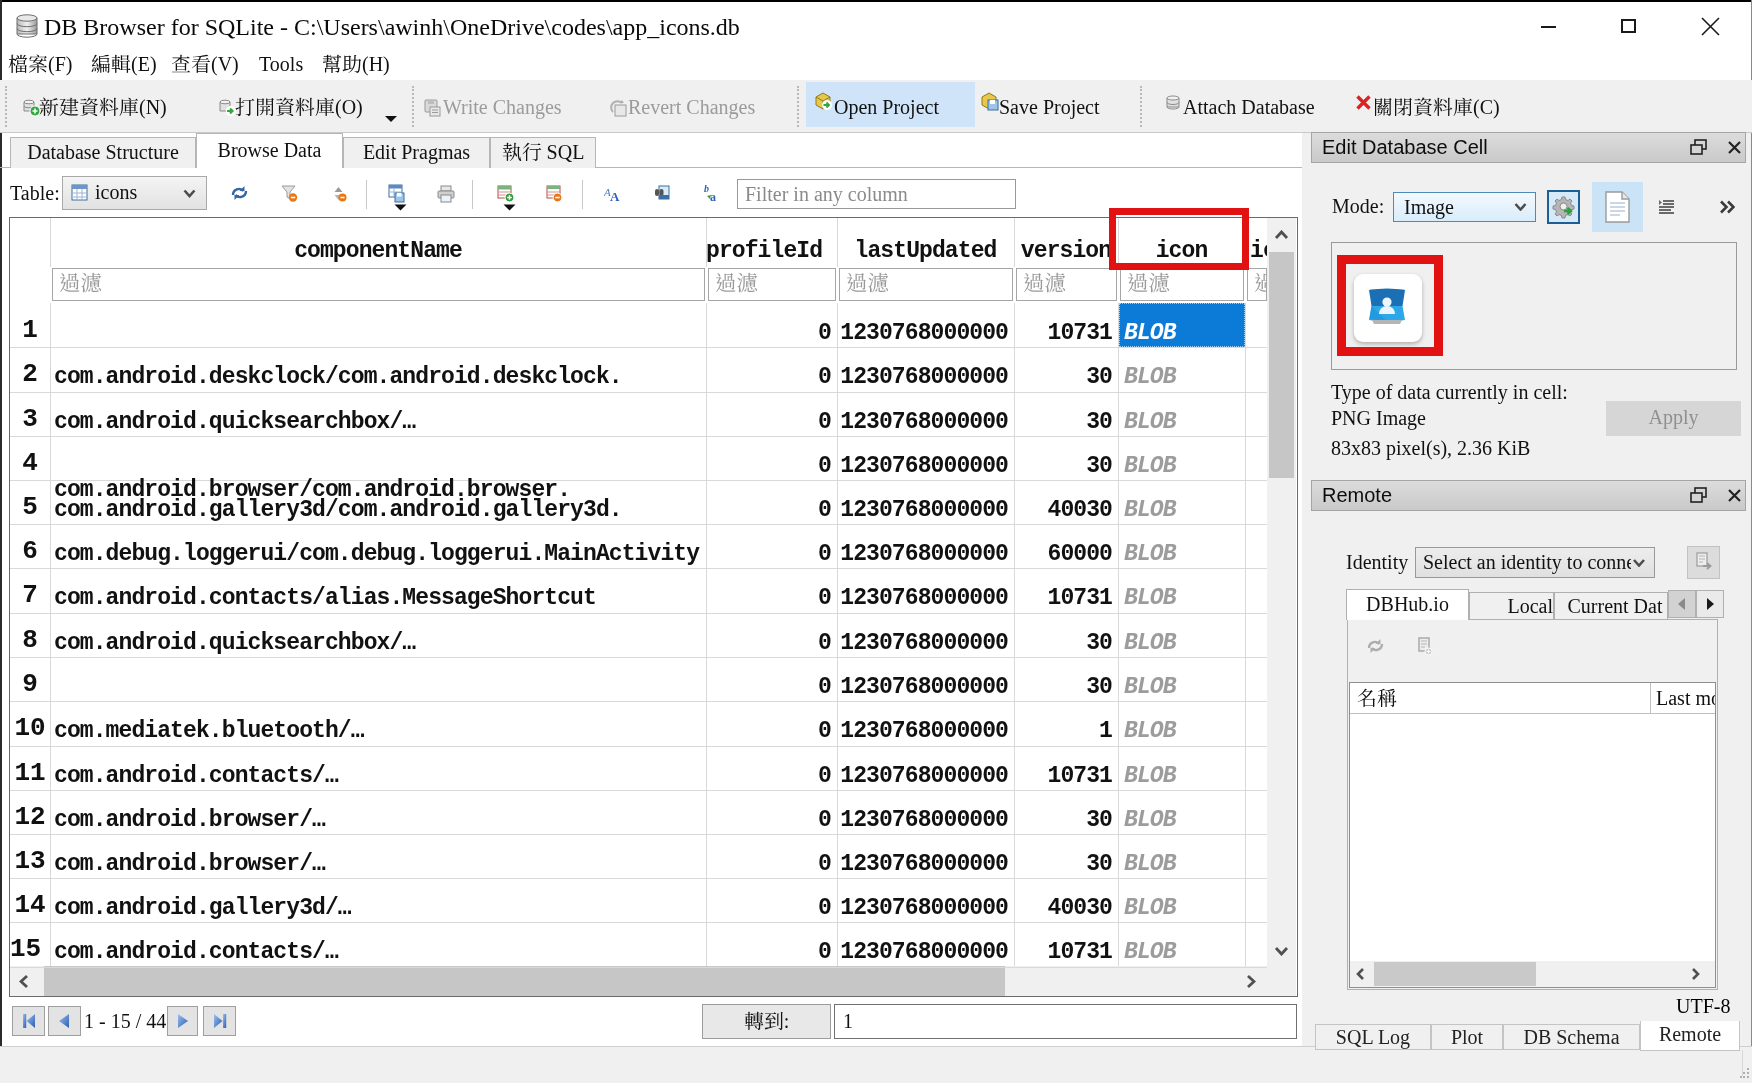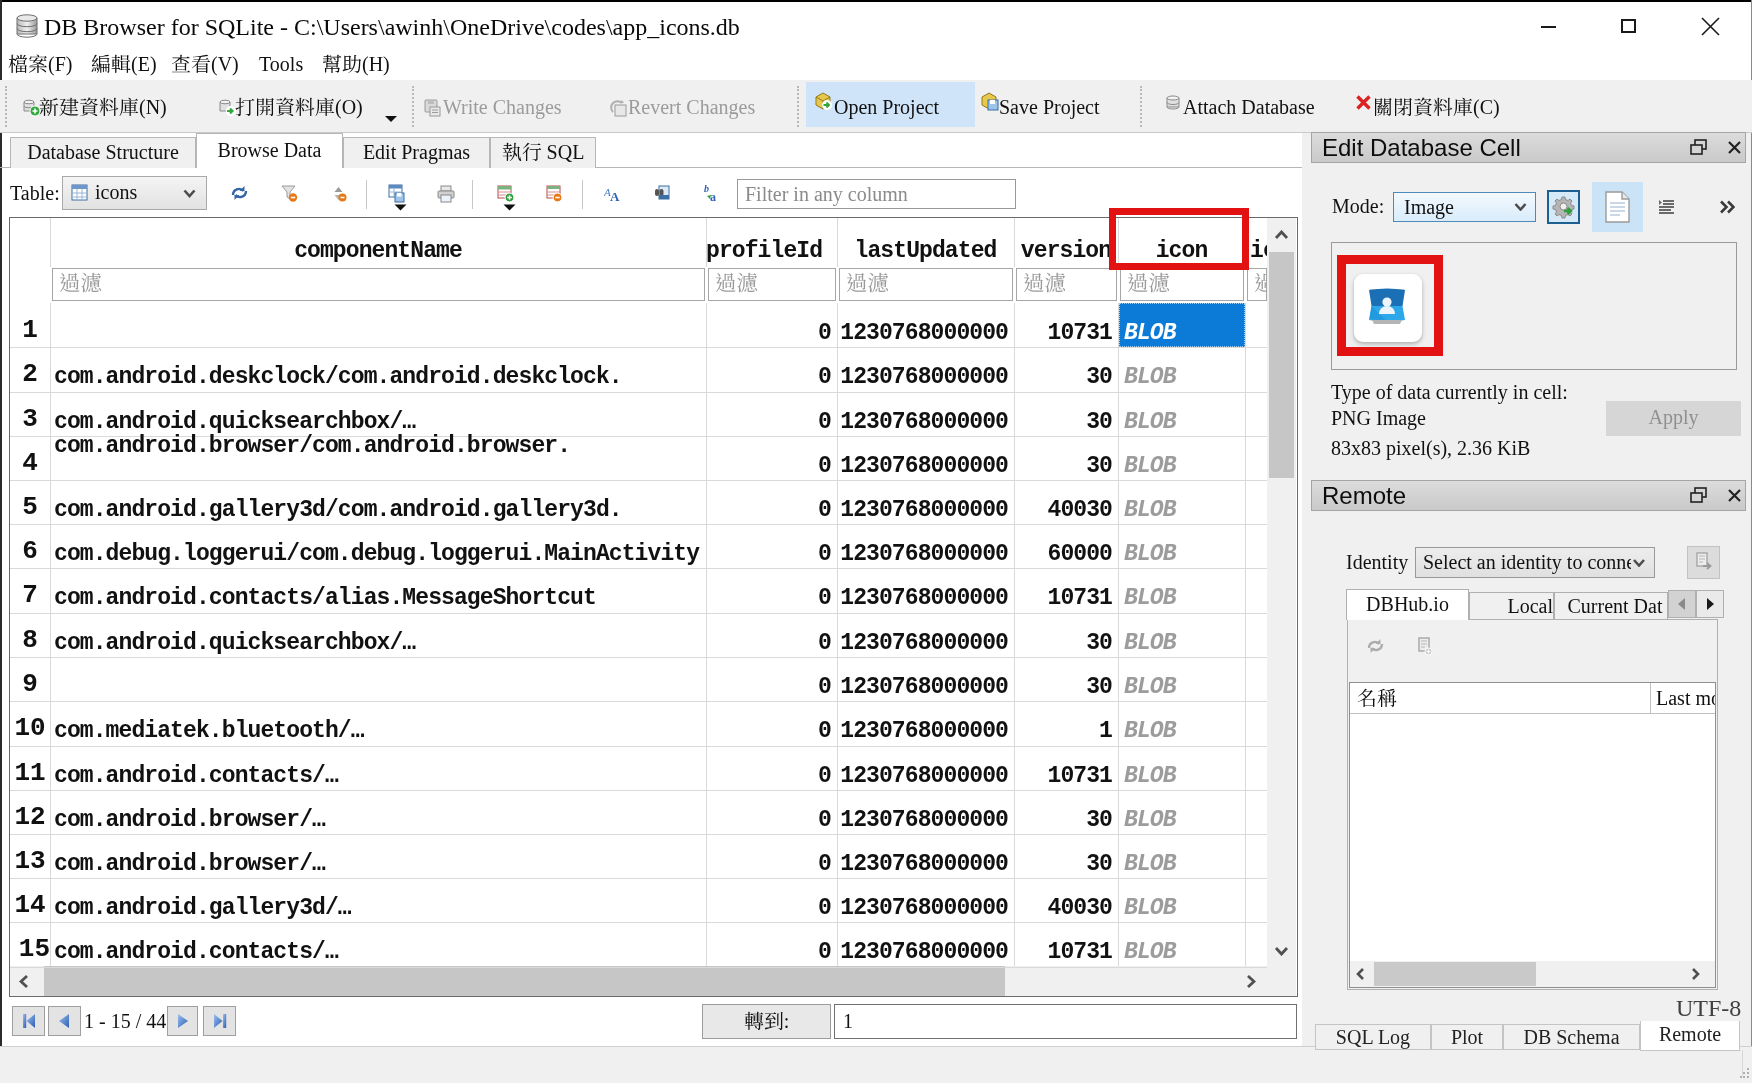--- a/index.html
+++ b/index.html
@@ -12,21 +12,21 @@
 .ct g{transform:translate(0,218px) scale(1,-1)}
 .dis{color:#9b9b9b}
 .vsep{position:absolute;width:1px;background:#c8c8c8}
 .dot{position:absolute;width:2px;border-left:2px dotted #b9b9b9}
 .tbtxt{position:absolute;font-size:20px;line-height:22px;white-space:nowrap}
 .tab{position:absolute;top:137px;height:31px;background:#f0f0f0;border:1px solid #b6b6b6;border-bottom:none;font-size:20px;text-align:center;line-height:29px}
 .cell{position:absolute;font-size:23px;letter-spacing:-0.9px;line-height:60px;white-space:nowrap;overflow:hidden}
 .gl{position:absolute;background:#d9d9d9}
 .fin{position:absolute;top:268px;height:33px;border:1px solid #a6a6a6;background:#fff;font-size:21.5px;line-height:30px;color:#999;padding-left:6px;overflow:hidden}
 .chev{stroke:#4d4d4d;stroke-width:2.6;fill:none}
-.dtitle{position:absolute;left:1311px;width:435px;height:31px;background:linear-gradient(#dcdcdc,#c9c9c9);border:1px solid #a5a5a5;font-family:"Liberation Sans",sans-serif;font-size:24px;line-height:29px;padding-left:10px;color:#0d0d0d}
+.dtitle{position:absolute;left:1311px;width:435px;height:31px;background:linear-gradient(#dcdcdc,#c9c9c9);border:1px solid #a5a5a5;font-family:"Liberation Sans",sans-serif;font-size:20px;line-height:29px;padding-left:10px;color:#0d0d0d}
 .btab{position:absolute;top:1024px;height:26px;background:#f0f0f0;border:1px solid #c4c4c4;font-size:20px;text-align:center;line-height:24px;color:#222}
 </style></head>
 <body>
 <div id="w">
 <svg width="0" height="0" style="position:absolute">
       <defs>
         <path id="c到" d="M92 170Q91 168 88 167Q84 166 78 168L85 170Q79 162 70 152Q60 143 50 133Q39 124 29 117L29 120L38 120Q38 112 35 107Q32 102 29 101L19 123Q19 123 21 124Q24 124 25 125Q31 129 38 136Q44 143 50 151Q56 159 61 167Q65 175 68 180ZM25 121Q34 121 51 123Q67 124 88 125Q109 127 132 129L132 125Q114 121 87 116Q60 110 29 105ZM237 202Q236 200 234 198Q232 196 228 196L228 4Q228 -2 226 -7Q224 -12 219 -16Q214 -19 202 -20Q202 -16 200 -13Q199 -10 196 -8Q194 -6 189 -4Q184 -3 176 -2L176 2Q176 2 180 2Q183 2 189 1Q194 1 199 1Q204 0 206 0Q209 0 210 2Q212 3 212 6L212 205ZM190 183Q189 180 187 179Q185 177 180 176L180 39Q180 38 179 37Q177 35 174 34Q171 33 168 33L165 33L165 186ZM10 7Q20 8 34 11Q49 13 68 16Q87 20 108 24Q130 28 152 32L153 28Q131 21 100 11Q69 2 27 -9Q25 -14 21 -15ZM100 161Q115 154 124 147Q133 140 138 133Q143 125 143 119Q144 113 143 109Q141 106 137 105Q134 104 129 107Q128 116 123 126Q118 135 111 144Q104 153 97 159ZM96 106Q95 103 93 102Q91 100 86 99L86 14L70 11L70 109ZM124 88Q124 88 126 86Q128 84 131 82Q135 79 138 76Q142 73 145 70Q144 66 138 66L19 66L17 73L112 73ZM131 202Q131 202 134 200Q136 198 139 195Q142 193 146 190Q150 187 153 183Q152 179 146 179L14 179L12 187L120 187Z"></path>
         <path id="c助" d="M112 145L222 145L222 138L114 138ZM154 206L179 204Q179 201 177 199Q175 197 170 196Q170 169 169 144Q169 118 165 95Q161 72 152 52Q143 31 126 13Q109 -5 82 -19L79 -15Q102 1 117 19Q132 37 139 58Q147 79 150 103Q153 126 153 152Q154 178 154 206ZM29 189L29 198L48 189L45 189L45 21Q45 20 41 18Q38 16 32 16L29 16ZM89 189L87 189L96 199L115 184Q114 182 111 181Q109 180 105 179L105 37L89 33ZM35 189L98 189L98 182L35 182ZM35 139L98 139L98 131L35 131ZM35 87L98 87L98 80L35 80ZM214 145L211 145L221 155L240 140Q238 138 236 137Q233 136 229 136Q228 106 227 82Q226 58 223 39Q221 21 217 10Q214 -2 210 -7Q205 -13 197 -16Q190 -18 182 -18Q182 -14 181 -11Q180 -8 177 -6Q174 -4 167 -2Q160 0 153 1L153 5Q159 5 166 4Q173 3 179 3Q185 3 188 3Q192 3 194 3Q196 4 198 6Q202 10 205 29Q209 47 211 77Q213 106 214 145ZM7 22Q14 23 27 25Q39 27 55 31Q71 34 90 37Q108 41 127 45L128 41Q109 34 83 25Q56 16 21 6Q20 1 15 0Z"></path>
         <path id="c名" d="M89 180L178 180L178 173L83 173ZM200 81L198 81L207 91L228 75Q227 74 224 72Q221 71 217 70L217 -13Q217 -14 214 -15Q212 -16 209 -17Q205 -18 203 -18L200 -18ZM89 7L208 7L208 0L89 0ZM89 81L209 81L209 73L89 73ZM169 180L166 180L178 192L197 173Q196 171 193 171Q191 170 186 170Q161 127 117 94Q73 60 11 42L9 46Q45 60 76 81Q107 101 131 127Q155 152 169 180ZM64 150Q79 146 89 140Q99 134 105 128Q110 122 112 116Q113 111 112 107Q111 104 107 103Q104 102 99 104Q96 112 90 120Q84 128 76 135Q68 143 61 148ZM100 210L126 201Q125 199 123 198Q122 197 117 198Q106 182 90 166Q75 150 56 136Q37 122 17 112L14 116Q31 126 48 142Q64 157 78 175Q92 192 100 210ZM97 81L97 -14Q97 -14 95 -16Q94 -17 91 -18Q87 -19 83 -19L81 -19L81 72L89 85L100 81Z"></path>
         <path id="c執" d="M195 152L204 163L225 146Q223 145 221 144Q218 143 214 142Q213 129 213 113Q212 96 212 80Q213 63 214 49Q215 34 218 23Q221 12 225 8Q226 6 227 7Q228 7 228 9Q230 15 232 21Q233 27 235 34L238 33L235 0Q239 -5 240 -9Q241 -13 239 -15Q236 -19 230 -19Q224 -18 219 -13Q211 -7 207 5Q202 18 200 35Q197 52 197 71Q196 91 196 112Q197 132 197 152ZM128 109Q147 100 159 90Q171 81 178 72Q184 63 186 55Q189 48 188 43Q187 38 183 37Q180 36 175 39Q173 48 168 57Q162 66 155 75Q148 84 140 92Q133 100 125 107ZM209 152L209 145L131 145L129 152ZM178 205Q178 203 176 201Q174 199 169 198Q169 169 168 143Q168 117 165 94Q162 70 156 50Q149 30 136 13Q123 -5 102 -19L98 -15Q116 0 127 18Q138 36 143 56Q149 77 151 101Q153 125 153 151Q153 178 153 208ZM114 125Q113 120 105 120Q101 112 94 102Q87 92 79 84L74 84Q78 91 80 99Q83 107 86 116Q88 124 90 131ZM32 130Q41 124 47 119Q52 113 54 108Q57 102 56 98Q56 94 53 92Q51 89 48 89Q44 89 41 93Q40 101 36 111Q33 121 28 128ZM76 -14Q76 -15 72 -17Q69 -19 63 -19L60 -19L60 84L76 84ZM84 207Q84 204 82 203Q80 201 76 200L76 135L60 135L60 209ZM109 61Q109 61 111 59Q113 58 116 55Q119 52 123 49Q126 46 129 43Q128 39 123 39L12 39L10 47L98 47ZM104 101Q104 101 107 98Q110 95 115 91Q119 87 123 83Q122 79 116 79L18 79L16 87L93 87ZM112 153Q112 153 114 151Q116 150 119 147Q122 144 126 141Q129 138 132 135Q131 131 126 131L12 131L10 139L101 139ZM102 190Q102 190 106 187Q109 184 114 181Q118 177 122 173Q121 169 116 169L23 169L21 176L92 176Z"></path>
@@ -379,21 +379,21 @@
 <div class="cell mono" style="left:1124px;top:347px;width:115px;height:45px;font-style:italic;color:#9c9c9c">BLOB</div>
 <div class="gl" style="left:10px;top:436px;width:1257px;height:1px"></div>
 <div class="cell mono" style="left:10px;top:392px;width:40px;height:44px;line-height:55px;text-align:center;font-size:26px;letter-spacing:0">3</div>
 <div class="cell mono" style="left:54px;top:392px;width:650px;height:44px">com.android.quicksearchbox/…</div>
 <div class="cell mono" style="left:706px;top:392px;width:125px;height:44px;text-align:right">0</div>
 <div class="cell mono" style="left:837px;top:392px;width:171px;height:44px;text-align:right">1230768000000</div>
 <div class="cell mono" style="left:1014px;top:392px;width:98px;height:44px;text-align:right">30</div>
 <div class="cell mono" style="left:1124px;top:392px;width:115px;height:44px;font-style:italic;color:#9c9c9c">BLOB</div>
 <div class="gl" style="left:10px;top:480px;width:1257px;height:1px"></div>
 <div class="cell mono" style="left:10px;top:436px;width:40px;height:44px;line-height:55px;text-align:center;font-size:26px;letter-spacing:0">4</div>
-<div class="cell mono" style="left:54px;top:416px;width:650px;height:44px">com.android.browser/com.android.browser.</div>
+<div class="cell mono" style="left:54px;top:460px;width:650px;height:44px">com.android.browser/com.android.browser.</div>
 <div class="cell mono" style="left:706px;top:436px;width:125px;height:44px;text-align:right">0</div>
 <div class="cell mono" style="left:837px;top:436px;width:171px;height:44px;text-align:right">1230768000000</div>
 <div class="cell mono" style="left:1014px;top:436px;width:98px;height:44px;text-align:right">30</div>
 <div class="cell mono" style="left:1124px;top:436px;width:115px;height:44px;font-style:italic;color:#9c9c9c">BLOB</div>
 <div class="gl" style="left:10px;top:524px;width:1257px;height:1px"></div>
 <div class="cell mono" style="left:10px;top:480px;width:40px;height:44px;line-height:55px;text-align:center;font-size:26px;letter-spacing:0">5</div>
 <div class="cell mono" style="left:54px;top:480px;width:650px;height:44px">com.android.gallery3d/com.android.gallery3d.</div>
 <div class="cell mono" style="left:706px;top:480px;width:125px;height:44px;text-align:right">0</div>
 <div class="cell mono" style="left:837px;top:480px;width:171px;height:44px;text-align:right">1230768000000</div>
 <div class="cell mono" style="left:1014px;top:480px;width:98px;height:44px;text-align:right">40030</div>
@@ -454,21 +454,21 @@
 <div class="cell mono" style="left:1014px;top:834px;width:98px;height:44px;text-align:right">30</div>
 <div class="cell mono" style="left:1124px;top:834px;width:115px;height:44px;font-style:italic;color:#9c9c9c">BLOB</div>
 <div class="gl" style="left:10px;top:922px;width:1257px;height:1px"></div>
 <div class="cell mono" style="left:10px;top:878px;width:40px;height:44px;line-height:55px;text-align:center;font-size:26px;letter-spacing:0">14</div>
 <div class="cell mono" style="left:54px;top:878px;width:650px;height:44px">com.android.gallery3d/…</div>
 <div class="cell mono" style="left:706px;top:878px;width:125px;height:44px;text-align:right">0</div>
 <div class="cell mono" style="left:837px;top:878px;width:171px;height:44px;text-align:right">1230768000000</div>
 <div class="cell mono" style="left:1014px;top:878px;width:98px;height:44px;text-align:right">40030</div>
 <div class="cell mono" style="left:1124px;top:878px;width:115px;height:44px;font-style:italic;color:#9c9c9c">BLOB</div>
 <div class="gl" style="left:10px;top:967px;width:1257px;height:1px"></div>
-<div class="cell mono" style="left:10px;top:922px;width:40px;height:45px;line-height:55px;text-align:right;font-size:26px;letter-spacing:0">15</div>
+<div class="cell mono" style="left:10px;top:922px;width:40px;height:45px;line-height:55px;text-align:left;font-size:26px;letter-spacing:0">15</div>
 <div class="cell mono" style="left:54px;top:922px;width:650px;height:45px">com.android.contacts/…</div>
 <div class="cell mono" style="left:706px;top:922px;width:125px;height:45px;text-align:right">0</div>
 <div class="cell mono" style="left:837px;top:922px;width:171px;height:45px;text-align:right">1230768000000</div>
 <div class="cell mono" style="left:1014px;top:922px;width:98px;height:45px;text-align:right">10731</div>
 <div class="cell mono" style="left:1124px;top:922px;width:115px;height:45px;font-style:italic;color:#9c9c9c">BLOB</div>
 
 <div class="a" style="left:1109px;top:208px;width:140px;height:62px;border:7px solid #e31212"></div>
 
 <div class="a" style="left:12px;top:1006px;width:33px;height:30px;background:#e3e3e3;border:1px solid #9f9f9f"></div>
 <svg class="a" style="left:21px;top:1013px" width="16" height="16" viewBox="0 0 16 16">
@@ -625,21 +625,21 @@
 <div class="a" style="left:1374px;top:962px;width:162px;height:24px;background:#c9c9c9"></div>
 <svg class="a" style="left:1691px;top:967px" width="9" height="14" viewBox="0 0 9 14">
       <path d="M2 2 L7 7 L2 12" fill="none" stroke="#505050" stroke-width="2.6"></path>
     </svg>
 
 <div class="a" style="left:0;top:1046px;width:1752px;height:37px;background:#f0f0f0;border-top:1px solid #cfcfcf"></div>
 <div class="btab" style="left:1315px;width:116px">SQL Log</div>
 <div class="btab" style="left:1431px;width:72px">Plot</div>
 <div class="btab" style="left:1503px;width:137px">DB Schema</div>
 <div class="btab" style="left:1640px;top:1021px;height:30px;background:#fff;border-top:none;line-height:27px;width:100px">Remote</div>
-<div class="a ser" style="left:1676px;top:995px;font-size:24px;color:#404040">UTF-8</div>
+<div class="a ser" style="left:1676px;top:995px;font-size:20px;color:#000000">UTF-8</div>
 <div class="a" style="left:1742px;top:1050px;width:1px;height:26px;background:#d8d8d8"></div>
 <svg class="a" style="left:1740px;top:1068px" width="10" height="10" viewBox="0 0 10 10">
       <g fill="#b0b0b0">
         <rect x="7" y="0" width="2" height="2"></rect>
         <rect x="7" y="4" width="2" height="2"></rect>
         <rect x="7" y="8" width="2" height="2"></rect>
         <rect x="3" y="4" width="2" height="2"></rect>
         <rect x="3" y="8" width="2" height="2"></rect>
         <rect x="0" y="8" width="2" height="2"></rect>
       </g>

